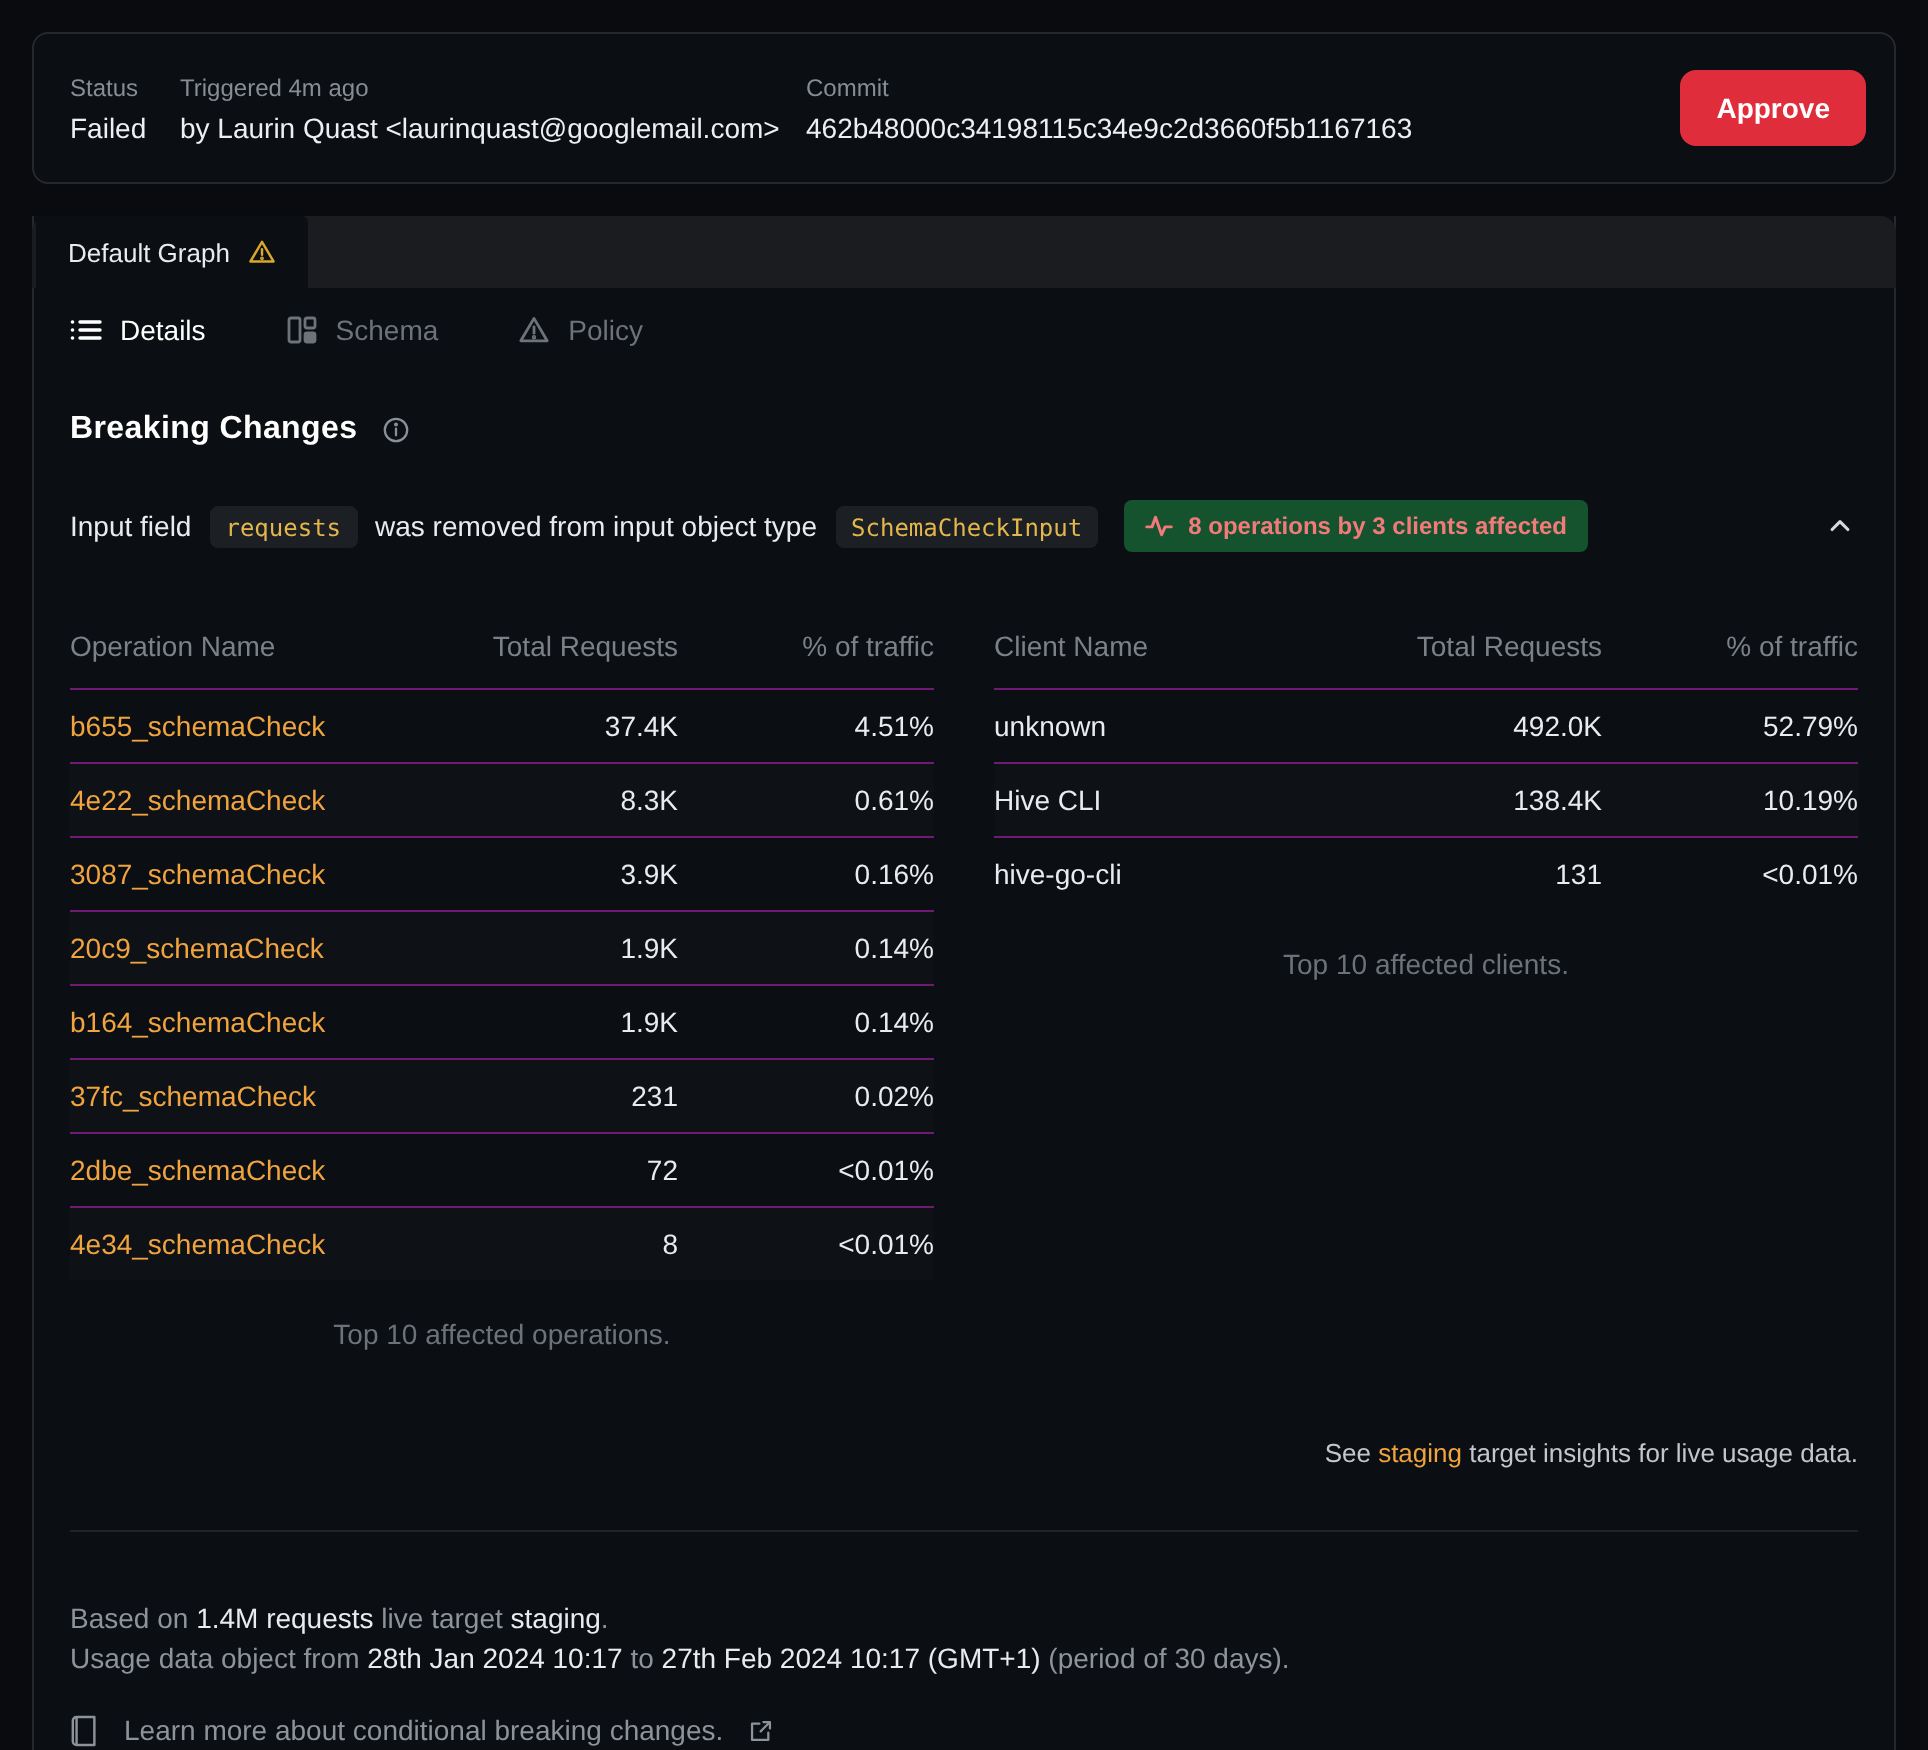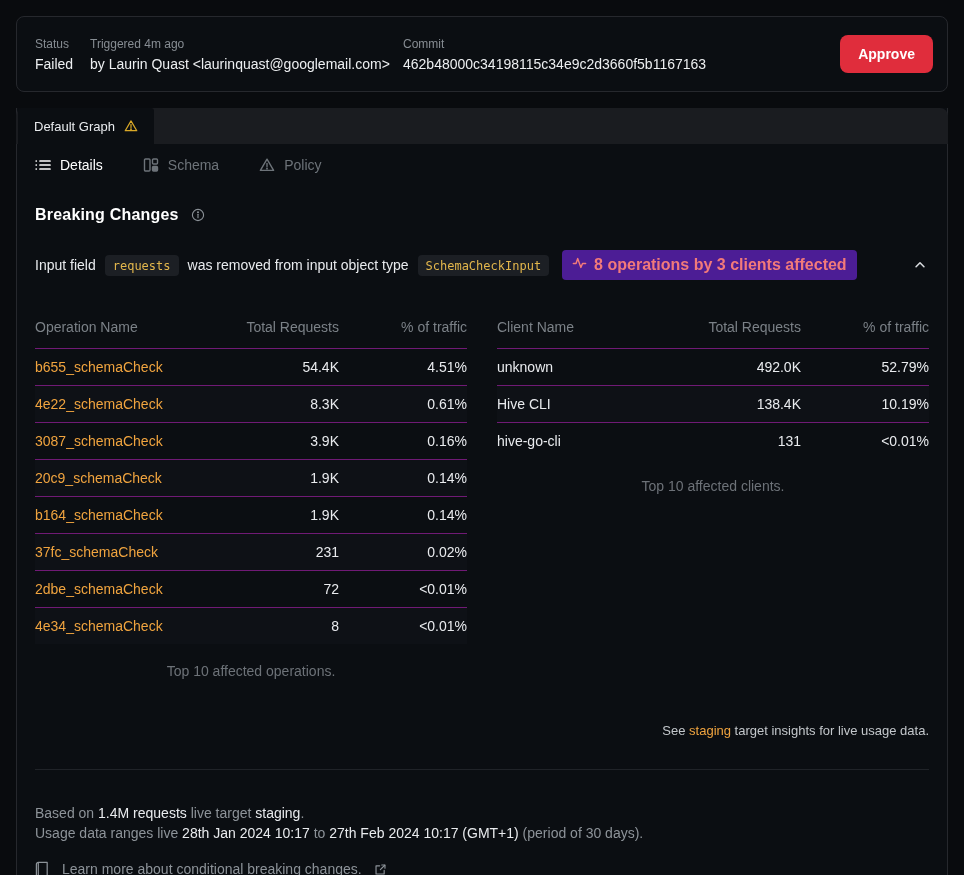--- a/index.html
+++ b/index.html
@@ -69,22 +69,22 @@
   .info-icon { color:#8a9096; cursor:pointer; }
 
   .change-row { margin-top:26px; display:flex; align-items:center; gap:9px; font-size:14px; flex:none; }
   .code-badge {
     font-family:"DejaVu Sans Mono", monospace; font-size:12px;
     color:#e3b74c; background:#1c1f24; border-radius:4px;
     padding:4px 8px 3px; cursor:default;
   }
   .danger-badge {
     display:flex; align-items:flex-start; gap:7px;
-    background:#4c1d95; color:#f27a7a; border-radius:4px;
-    font-size:16px; font-weight:700;
+    background:#14532d; color:#f27a7a; border-radius:4px;
+    font-size:12px; font-weight:700;
     padding:6px 10px; margin-left:4px; cursor:pointer;
   }
   .chevron-btn { margin-left:auto; color:#d7dadd; background:none; border:none; cursor:pointer; padding:2px; }
 
   
   .tables-row { display:flex; gap:30px; margin-top:28px; flex:none; }
   .table-col { flex:1; min-width:0; }
   table { width:100%; border-collapse:collapse; font-size:14px; }
   th { font-weight:400; color:#7b8187; padding:11px 0 13px; }
   th.th-name { text-align:left; }
@@ -220,21 +220,21 @@
           <thead>
             <tr>
               <th class="th-name">Operation Name</th>
               <th class="th-num th-req">Total Requests</th>
               <th class="th-num th-traf">% of traffic</th>
             </tr>
           </thead>
           <tbody>
             <tr>
               <td><a class="op-link">b655_schemaCheck</a></td>
-              <td class="td-num td-req">54.4K</td>
+              <td class="td-num td-req">37.4K</td>
               <td class="td-num td-traf">4.51%</td>
             </tr>
             <tr>
               <td><a class="op-link">4e22_schemaCheck</a></td>
               <td class="td-num td-req">8.3K</td>
               <td class="td-num td-traf">0.61%</td>
             </tr>
             <tr>
               <td><a class="op-link">3087_schemaCheck</a></td>
               <td class="td-num td-req">3.9K</td>
@@ -305,21 +305,21 @@
       <span>See </span><a>staging</a><span> target insights for live usage data.</span>
     </div>
 
     <hr class="divider">
 
     <div class="footer">
       <div>
         <span>Based on </span><span class="hl">1.4M requests</span><span> live target </span><span class="hl">staging</span><span>.</span>
       </div>
       <div>
-        <span>Usage data ranges live </span><span class="hl">28th Jan 2024 10:17</span><span> to </span><span class="hl">27th Feb 2024 10:17 (GMT+1)</span><span> (period of 30 days).</span>
+        <span>Usage data object from </span><span class="hl">28th Jan 2024 10:17</span><span> to </span><span class="hl">27th Feb 2024 10:17 (GMT+1)</span><span> (period of 30 days).</span>
       </div>
       <a class="learn-more">
         <span>
           <svg width="15" height="17" viewBox="0 0 16 18" fill="none" stroke="currentColor" stroke-width="1.3" stroke-linejoin="round">
             <path d="M3.5 1.5 h9.5 v15 h-9.5 a2 2 0 0 1 -2 -2 v-11 a2 2 0 0 1 2 -2 z"></path>
             <path d="M3.5 1.5 v15"></path>
           </svg>
         </span>
         <span>Learn more about conditional breaking changes.</span>
         <span>

